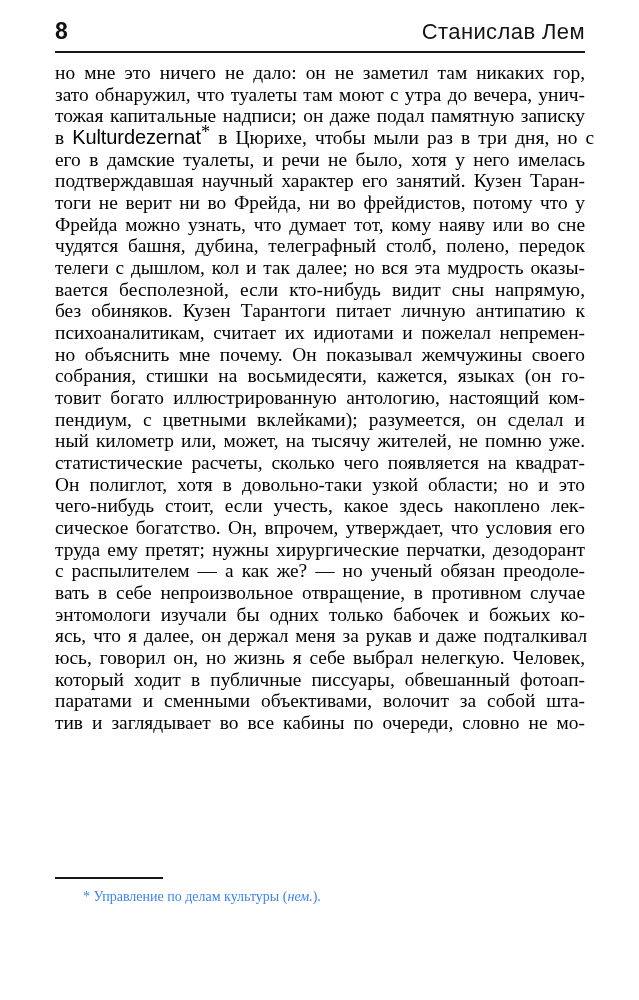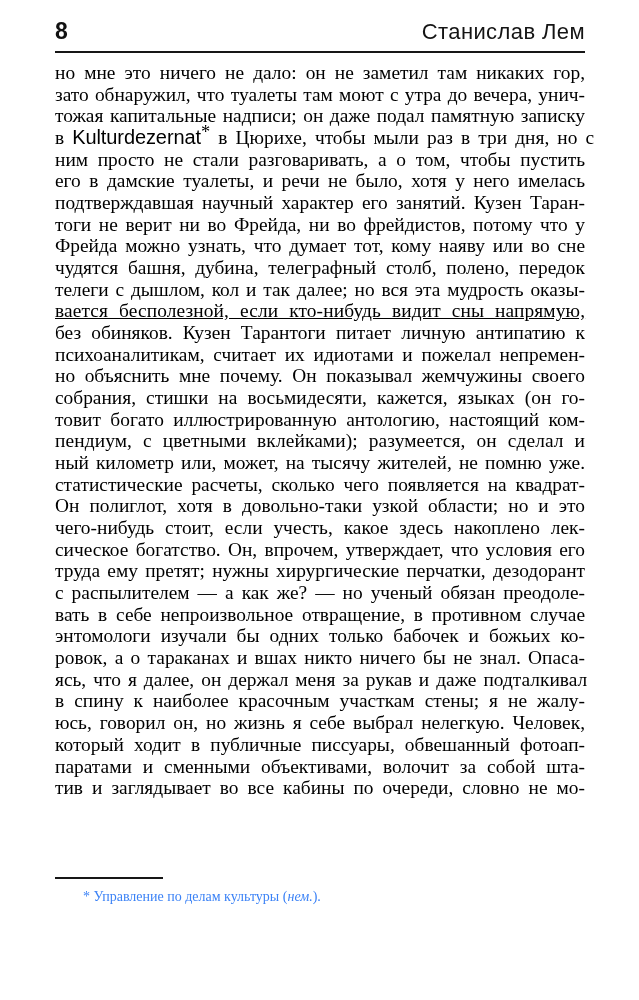--- a/index.html
+++ b/index.html
@@ -124,46 +124,43 @@
     <span class="head-title">Станислав Лем</span>
   </div>
 
   <div class="head-rule"></div>
 
   <div class="textblock" id="textblock">
       <div class="line j" style="word-spacing: 4.222px;">но мне это ничего не дало: он не заметил там никаких гор,</div>
       <div class="line j" style="word-spacing: 1.377px;">зато обнаружил, что туалеты там моют с утра до вечера, унич-</div>
       <div class="line j" style="word-spacing: 1.705px;">тожая капитальные надписи; он даже подал памятную записку</div>
       <div class="line j" style="word-spacing: 3.259px;">в <span class="latin">Kulturdezernat</span><sup class="ast">*</sup> в Цюрихе, чтобы мыли раз в три дня, но с</div>
-      <div class="line j" style="word-spacing: 4.799px;">ним просто не стали разговаривать, а о том, чтобы пустить</div>
       <div class="line j" style="word-spacing: 3.649px;">его в дамские туалеты, и речи не было, хотя у него имелась</div>
       <div class="line j" style="word-spacing: 3.398px;">подтверждавшая научный характер его занятий. Кузен Таран-</div>
       <div class="line j" style="word-spacing: 2.753px;">тоги не верит ни во Фрейда, ни во фрейдистов, потому что у</div>
       <div class="line j" style="word-spacing: 2.922px;">Фрейда можно узнать, что думает тот, кому наяву или во сне</div>
       <div class="line j" style="word-spacing: 4.846px;">чудятся башня, дубина, телеграфный столб, полено, передок</div>
       <div class="line j" style="word-spacing: 1.962px;">телеги с дышлом, кол и так далее; но вся эта мудрость оказы-</div>
-      <div class="line j" style="word-spacing: 6px; letter-spacing: 0.117px; text-decoration: underline;">вается бесполезной, если кто-нибудь видит сны напрямую,</div>
+      <div class="line j" style="word-spacing: 6px; letter-spacing: 0.117px;">вается бесполезной, если кто-нибудь видит сны напрямую,</div>
       <div class="line j" style="word-spacing: 5.326px;">без обиняков. Кузен Тарантоги питает личную антипатию к</div>
       <div class="line j" style="word-spacing: 3.885px;">психоаналитикам, считает их идиотами и пожелал непремен-</div>
       <div class="line j" style="word-spacing: 4.754px;">но объяснить мне почему. Он показывал жемчужины своего</div>
       <div class="line j" style="word-spacing: 5.239px;">собрания, стишки на восьмидесяти, кажется, языках (он го-</div>
       <div class="line j" style="word-spacing: 4.591px;">товит богато иллюстрированную антологию, настоящий ком-</div>
       <div class="line j" style="word-spacing: 6px; letter-spacing: 0.112px;">пендиум, с цветными вклейками); разумеется, он сделал и</div>
       <div class="line j" style="word-spacing: 2.273px;">ный километр или, может, на тысячу жителей, не помню уже.</div>
       <div class="line j" style="word-spacing: 3.995px;">статистические расчеты, сколько чего появляется на квадрат-</div>
       <div class="line j" style="word-spacing: 5.17px;">Он полиглот, хотя в довольно-таки узкой области; но и это</div>
       <div class="line j" style="word-spacing: 6px; letter-spacing: 0.013px;">чего-нибудь стоит, если учесть, какое здесь накоплено лек-</div>
       <div class="line j" style="word-spacing: 2.449px;">сическое богатство. Он, впрочем, утверждает, что условия его</div>
       <div class="line j" style="word-spacing: 2.43px;">труда ему претят; нужны хирургические перчатки, дезодорант</div>
       <div class="line j" style="word-spacing: 3.161px;">с распылителем — а как же? — но ученый обязан преодоле-</div>
       <div class="line j" style="word-spacing: 3.931px;">вать в себе непроизвольное отвращение, в противном случае</div>
       <div class="line j" style="word-spacing: 5.166px;">энтомологи изучали бы одних только бабочек и божьих ко-</div>
-      <div class="line j" style="word-spacing: 2.452px;">ровок, а о тараканах и вшах никто ничего бы не знал. Опаса-</div>
       <div class="line j" style="word-spacing: 2.165px;">ясь, что я далее, он держал меня за рукав и даже подталкивал</div>
-      <div class="line j" style="word-spacing: 5.148px;">в спину к наиболее красочным участкам стены; я не жалу-</div>
       <div class="line j" style="word-spacing: 3.069px;">юсь, говорил он, но жизнь я себе выбрал нелегкую. Человек,</div>
       <div class="line j" style="word-spacing: 5.284px;">который ходит в публичные писсуары, обвешанный фотоап-</div>
       <div class="line j" style="word-spacing: 6px; letter-spacing: 0.022px;">паратами и сменными объективами, волочит за собой шта-</div>
       <div class="line j" style="word-spacing: 4.186px;">тив и заглядывает во все кабины по очереди, словно не мо-</div>
     </div>
 
   <div class="fn-rule"></div>
 
   <div class="footnote">
     <span>*</span><span> Управление по делам культуры (</span><span class="it">нем.</span><span>).</span>

